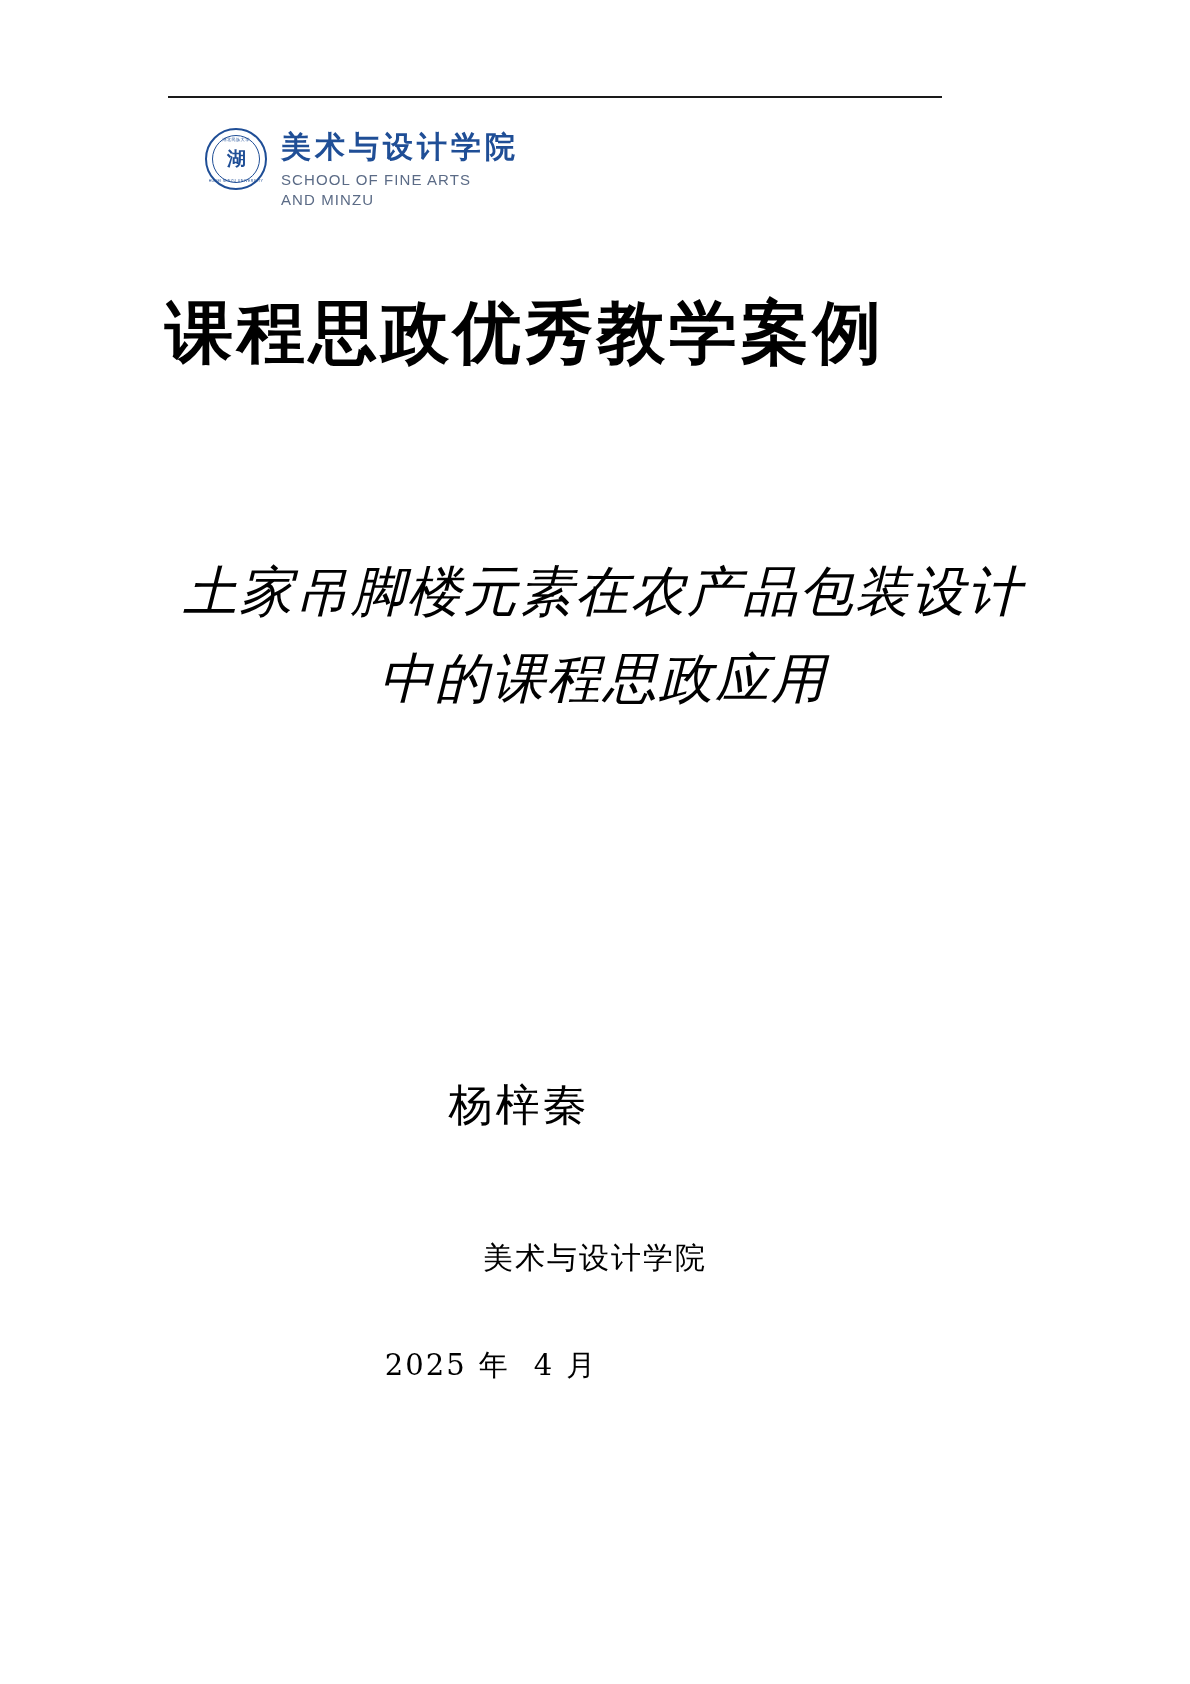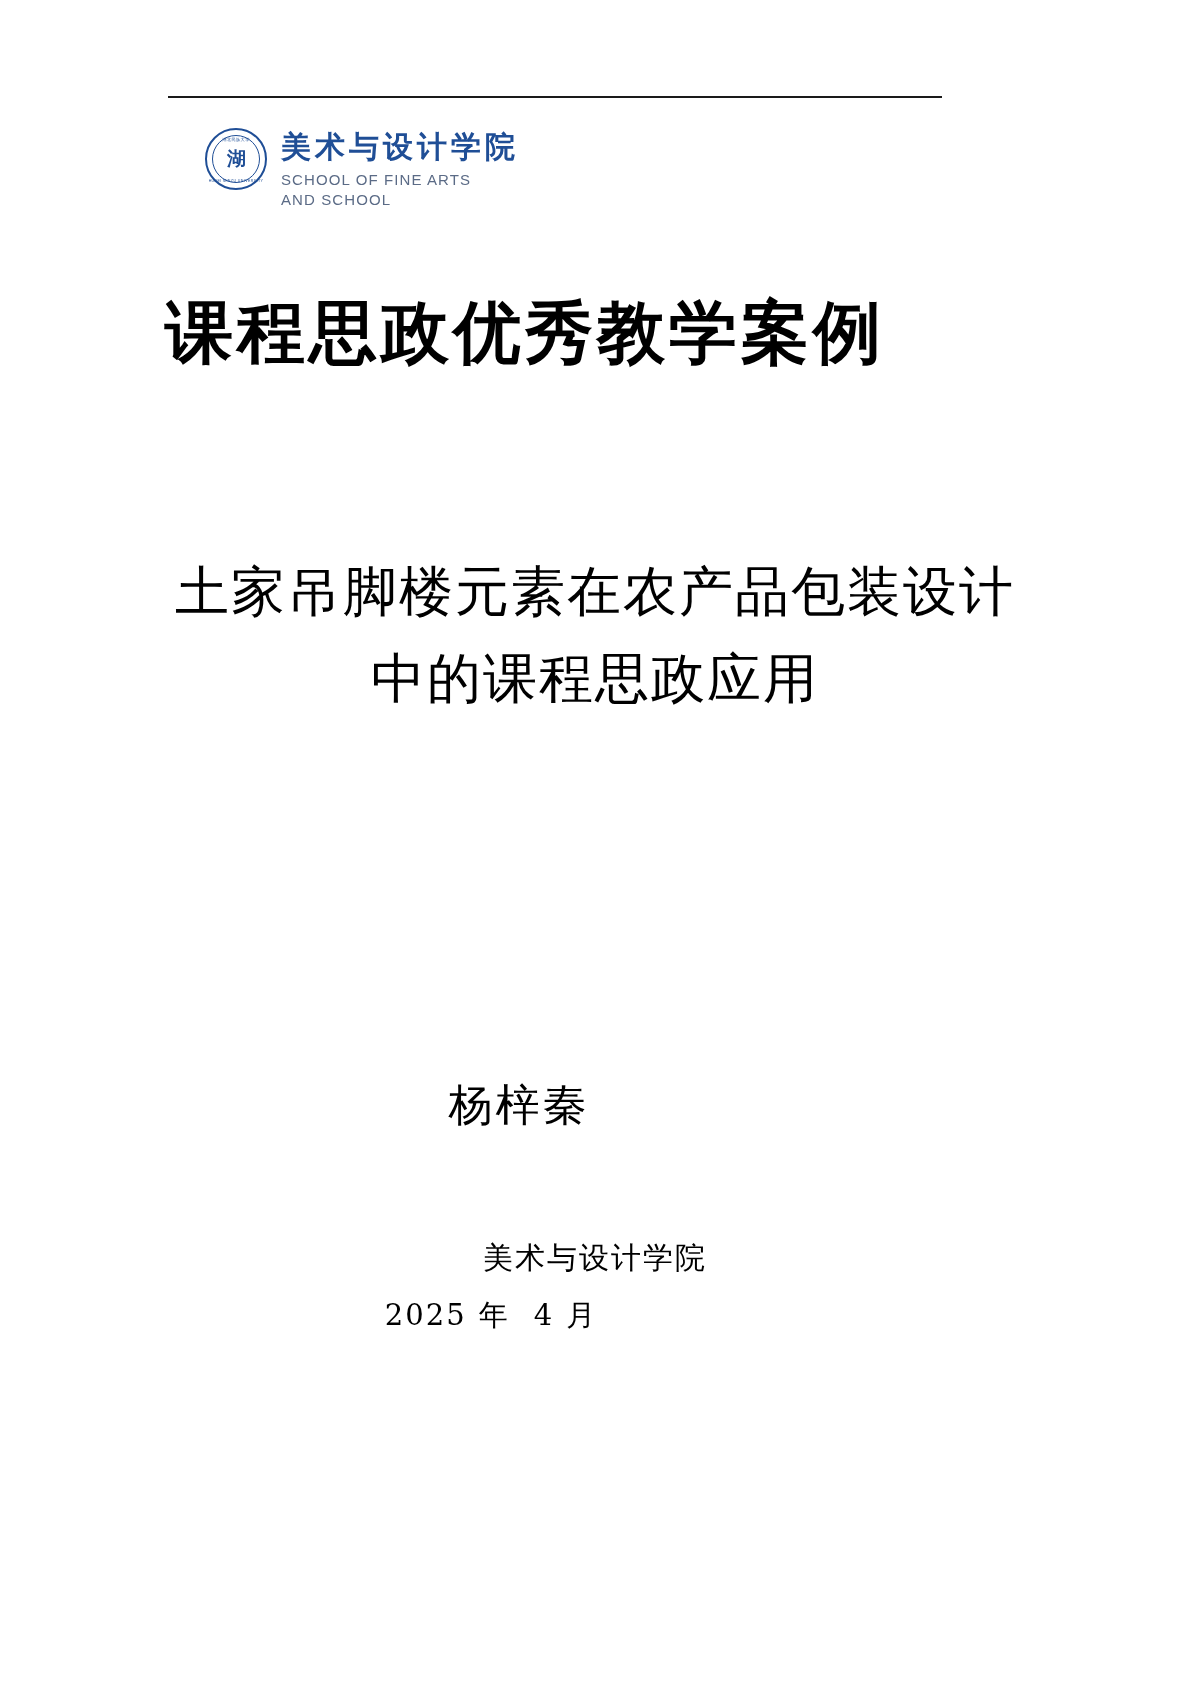--- a/index.html
+++ b/index.html
@@ -110,29 +110,30 @@
     width: 1050px;
     text-align: center;
     font-family: Liberation Mono, monospace;
     font-weight: bold;
     font-size: 68px;
     letter-spacing: 4px;
     color: #000;
   }
   .doc-title {
     position: absolute;
-    left: 170px;
+    left: 178px;
     top: 548px;
     width: 850px;
     text-align: center;
     font-family: "DejaVu Serif", "Liberation Serif", serif;
     font-size: 54px;
     line-height: 1.62;
     letter-spacing: 2px;
     color: #000;
+    font-style: italic;
   }
   .author {
     position: absolute;
     left: 0;
     top: 1076px;
     width: 1038px;
     text-align: center;
     font-family: "DejaVu Serif", "Liberation Serif", serif;
     font-size: 44px;
     letter-spacing: 3px;
@@ -145,21 +146,21 @@
     width: 1190px;
     text-align: center;
     font-family: "DejaVu Serif", "Liberation Serif", serif;
     font-size: 30px;
     letter-spacing: 2px;
     color: #000;
   }
   .date-line {
     position: absolute;
     left: 0;
-    top: 1296px;
+    top: 1346px;
     width: 982px;
     text-align: center;
     font-family: "DejaVu Serif", "Liberation Serif", serif;
     font-size: 29px;
     letter-spacing: 2px;
     color: #000;
   }
   .date-line .sp { display: inline-block; width: 12px; }
 </style>
 </head>
@@ -173,21 +174,21 @@
     <div class="logo-seal">
       <div class="ring-outer"></div>
       <div class="ring-inner"></div>
       <div class="arc-top">湖北民族大学</div>
       <div class="glyph">湖</div>
       <div class="arc-bottom">HUBEI MINZU UNIVERSITY</div>
     </div>
     <div class="logo-text">
       <div class="logo-cn">美术与设计学院</div>
       <div class="logo-en1">SCHOOL OF FINE ARTS</div>
-      <div class="logo-en2">AND SCHOOL</div>
+      <div class="logo-en2">AND MINZU</div>
     </div>
   </div>
 
   <div class="doc-kind">课程思政优秀教学案例</div>
 
   <div class="doc-title">土家吊脚楼元素在农产品包装设计中的课程思政应用</div>
 
   <div class="author">杨梓秦</div>
 
   <div class="affiliation">美术与设计学院</div>

